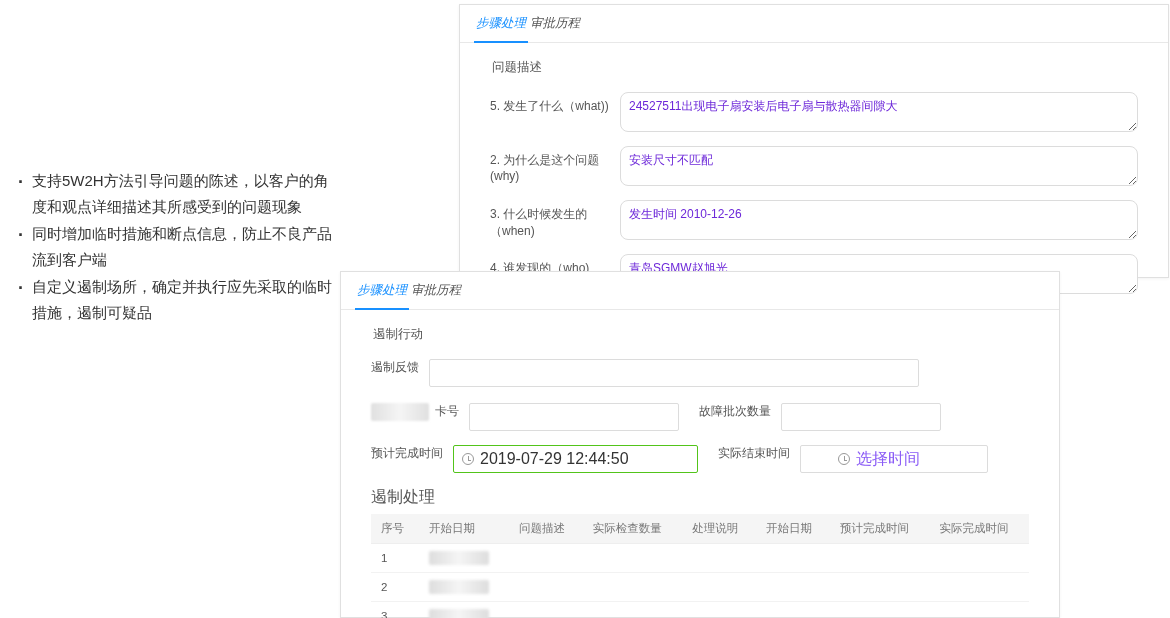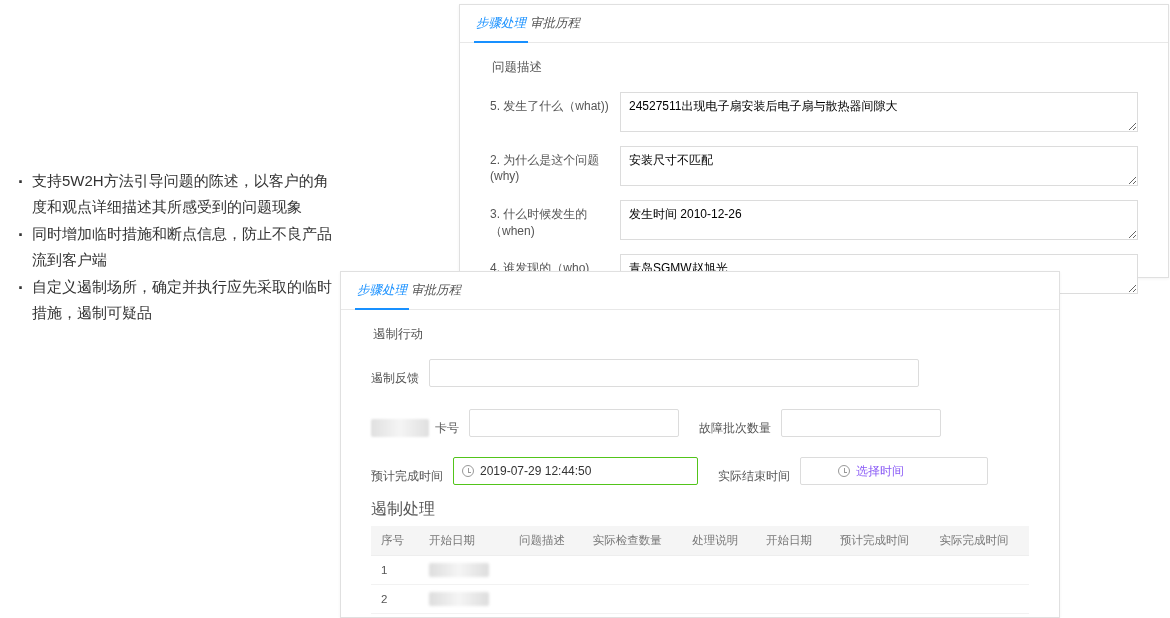--- a/index.html
+++ b/index.html
@@ -94,50 +94,49 @@
       width: 130px;
       padding-top: 6px;
       font-size: 12px;
       color: #555;
       flex-shrink: 0;
     }
     .field-row textarea {
       flex: 1;
       min-height: 30px;
       border: 1px solid #dcdcdc;
-      border-radius: 0;
+      border-radius: 8px;
       padding: 5px 8px;
       font-size: 12px;
-      color: #000000;
+      color: #6d28d9;
       resize: both;
       font-family: inherit;
     }
 
     .form-grid {
       display: flex;
       flex-wrap: wrap;
       gap: 0 20px;
       margin-bottom: 14px;
     }
     .form-item {
       display: flex;
-      align-items: flex-end;
-      margin-top: 6px;
+      align-items: flex-start;
     }
     .form-item .lbl {
       font-size: 12px;
       color: #555;
       margin-right: 10px;
     }
     .ipt {
       height: 28px;
       border: 1px solid #dcdcdc;
       border-radius: 2px;
       padding: 0 8px;
-      font-size: 12px;
+      font-size: 16px;
       color: #333;
       background:#fff;
     }
     .ipt-wide { width: 490px; }
     .ipt-md { width: 210px; }
     .ipt-sm { width: 160px; }
     .ipt-dt { width: 245px; border-color:#52c41a; display:flex; align-items:center; gap:6px;}
     .ipt-sel { width: 188px; display:flex; align-items:center; gap:6px; color:#8b5cf6;padding-left:37px;}
 
     .blur-label {

